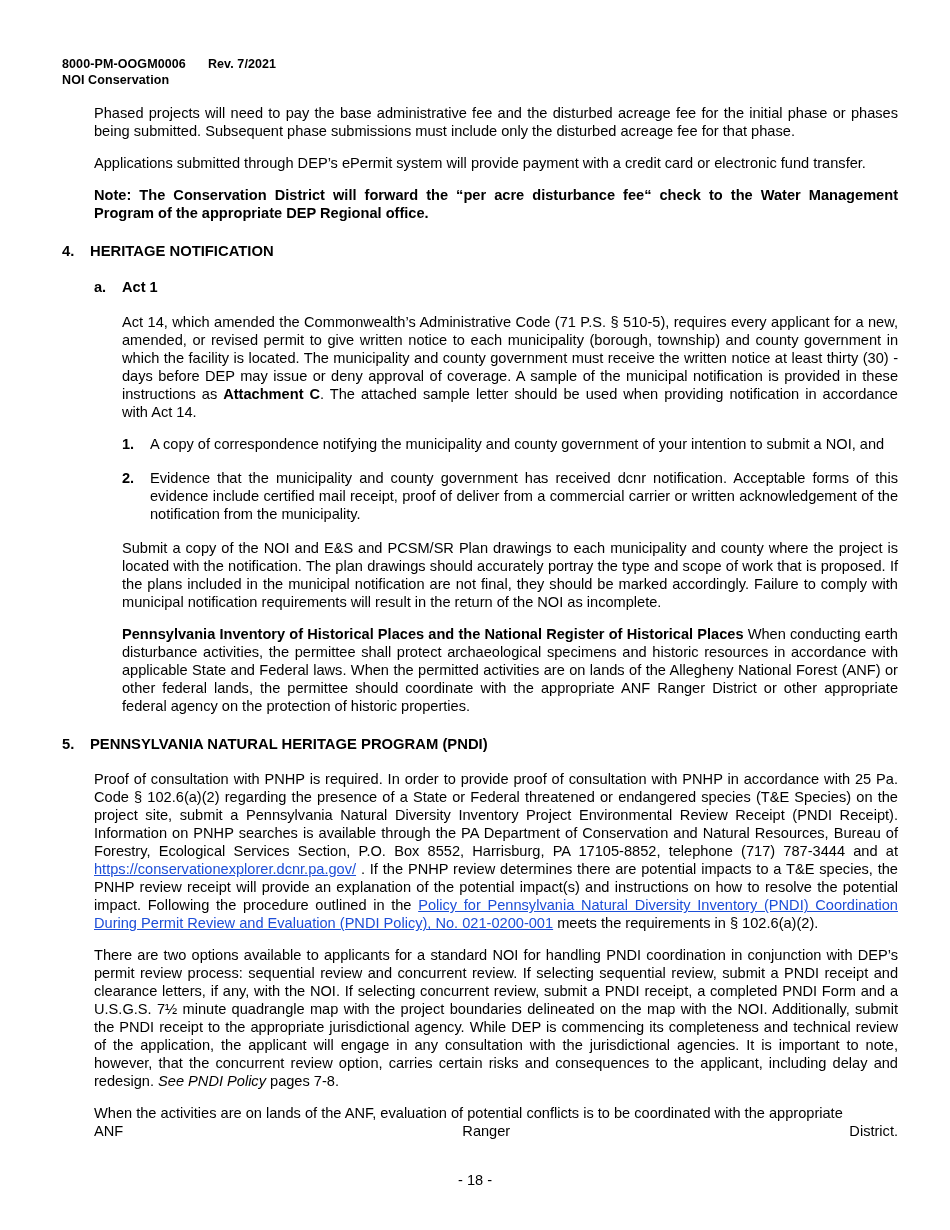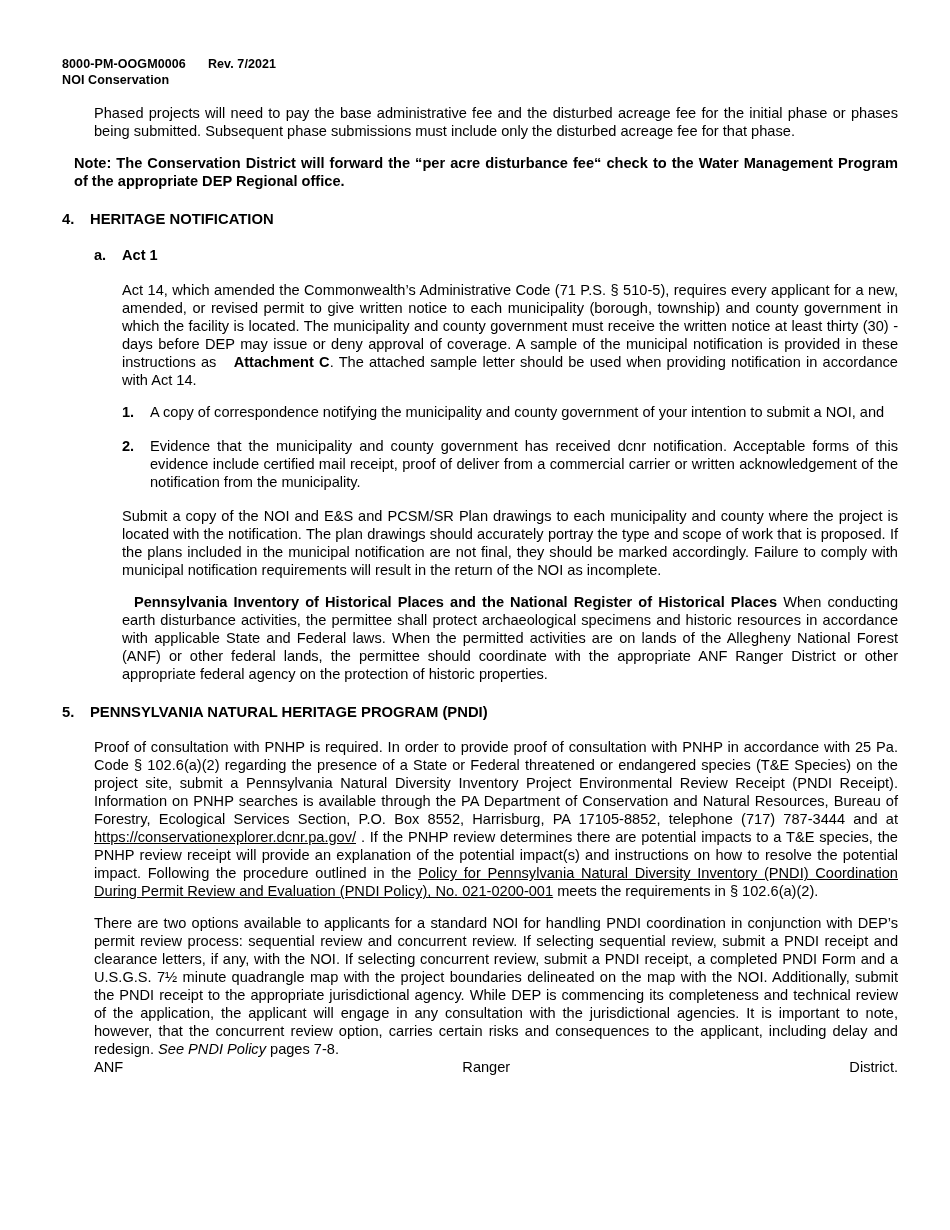--- a/index.html
+++ b/index.html
@@ -50,25 +50,25 @@
     text-align: justify;
     text-justify: inter-word;
     hyphens: none;
   }
 
   .indent1 { margin-left: 32px; }   
   .indent2 { margin-left: 60px; }   
   .gap { margin-top: 14px; }
   .gap-lg { margin-top: 16px; }
 
-  b, .b { font-weight: bold; margin-left: 12px; }
+  b, .b { font-weight: bold; }
   i, .it { }
 
   a.link {
-    color: #000000;
+    color: #1d4ed8;
     text-decoration: underline;
   }
 
   
   .sec-head {
     display: flex;
     margin-top: 20px;
     font-size: 14.8px;
     font-weight: bold;
     line-height: 19.6px;
@@ -137,20 +137,21 @@
     <div class="code-line">
       <span>8000-PM-OOGM0006</span><span class="rev">Rev. 7/2021</span>
     </div>
     <div>NOI Conservation</div>
   </div>
 
   <div class="content">
 
     <p class="indent1">Phased projects will need to pay the base administrative fee and the disturbed acreage fee for the initial phase or phases being submitted.  Subsequent phase submissions must include only the disturbed acreage fee for that phase.</p>
 
+    <p class="indent1 gap">Applications submitted through DEP’s ePermit system will provide payment with a credit card or electronic fund transfer.</p>
 
     <p class="indent1 gap b">Note:  The Conservation District will forward the “per acre disturbance fee“ check to the Water Management Program of the appropriate DEP Regional office.</p>
 
     <div class="sec-head">
       <span class="num">4.</span>
       <span class="txt">HERITAGE NOTIFICATION</span>
     </div>
 
     <div class="sub-head">
       <span class="num">a.</span>
@@ -177,18 +178,20 @@
 
     <div class="sec-head">
       <span class="num">5.</span>
       <span class="txt">PENNSYLVANIA NATURAL HERITAGE PROGRAM (PNDI)</span>
     </div>
 
     <p class="indent1 gap-lg"><span>Proof of consultation with PNHP is required.  In order to provide proof of consultation with PNHP in accordance with 25 Pa. Code § 102.6(a)(2) regarding the presence of a State or Federal threatened or endangered species (T&amp;E Species) on the project site, submit a Pennsylvania Natural Diversity Inventory Project Environmental Review Receipt (PNDI Receipt).  Information on PNHP searches is available through the PA Department of Conservation and Natural Resources, Bureau of Forestry, Ecological Services Section,  P.O. Box 8552, Harrisburg, PA 17105-8852,  telephone (717) 787-3444  and  at  </span><a class="link" href="#">https://conservationexplorer.dcnr.pa.gov/</a><span> .   If the PNHP review determines there are potential impacts to a T&amp;E species, the PNHP review receipt will provide an explanation of the potential impact(s) and instructions on how to resolve the potential impact.  Following the procedure outlined in the </span><a class="link" href="#">Policy for Pennsylvania Natural Diversity Inventory (PNDI) Coordination During Permit Review and Evaluation (PNDI Policy), No. 021-0200-001</a><span> meets the requirements in § 102.6(a)(2).</span></p>
 
     <p class="indent1 gap"><span>There are two options available to applicants for a standard NOI for handling PNDI coordination in conjunction with DEP’s permit review process:  sequential review and concurrent review.  If selecting sequential review, submit a PNDI receipt and clearance letters, if any, with the NOI.  If selecting concurrent review, submit a PNDI receipt, a completed PNDI Form and a U.S.G.S. 7½ minute quadrangle map with the project boundaries delineated on the map with the NOI.  Additionally, submit the PNDI receipt to the appropriate jurisdictional agency.  While DEP is commencing its completeness and technical review of the application, the applicant will engage in any consultation with the jurisdictional agencies.  It is important to note, however, that the concurrent review option, carries certain risks and consequences to the applicant, including delay and redesign.  </span><i>See PNDI Policy</i><span> pages 7-8.</span></p>
 
+    <p class="indent1 gap"><span>When the activities are on lands of the ANF, evaluation of potential conflicts is to be coordinated with the appropriate</span></p>
     <p class="indent1 force-justify">ANF Ranger District.</p>
 
   </div>
 
+  <div class="page-number">- 18 -</div>
 
 </div>
 
 </body></html>

